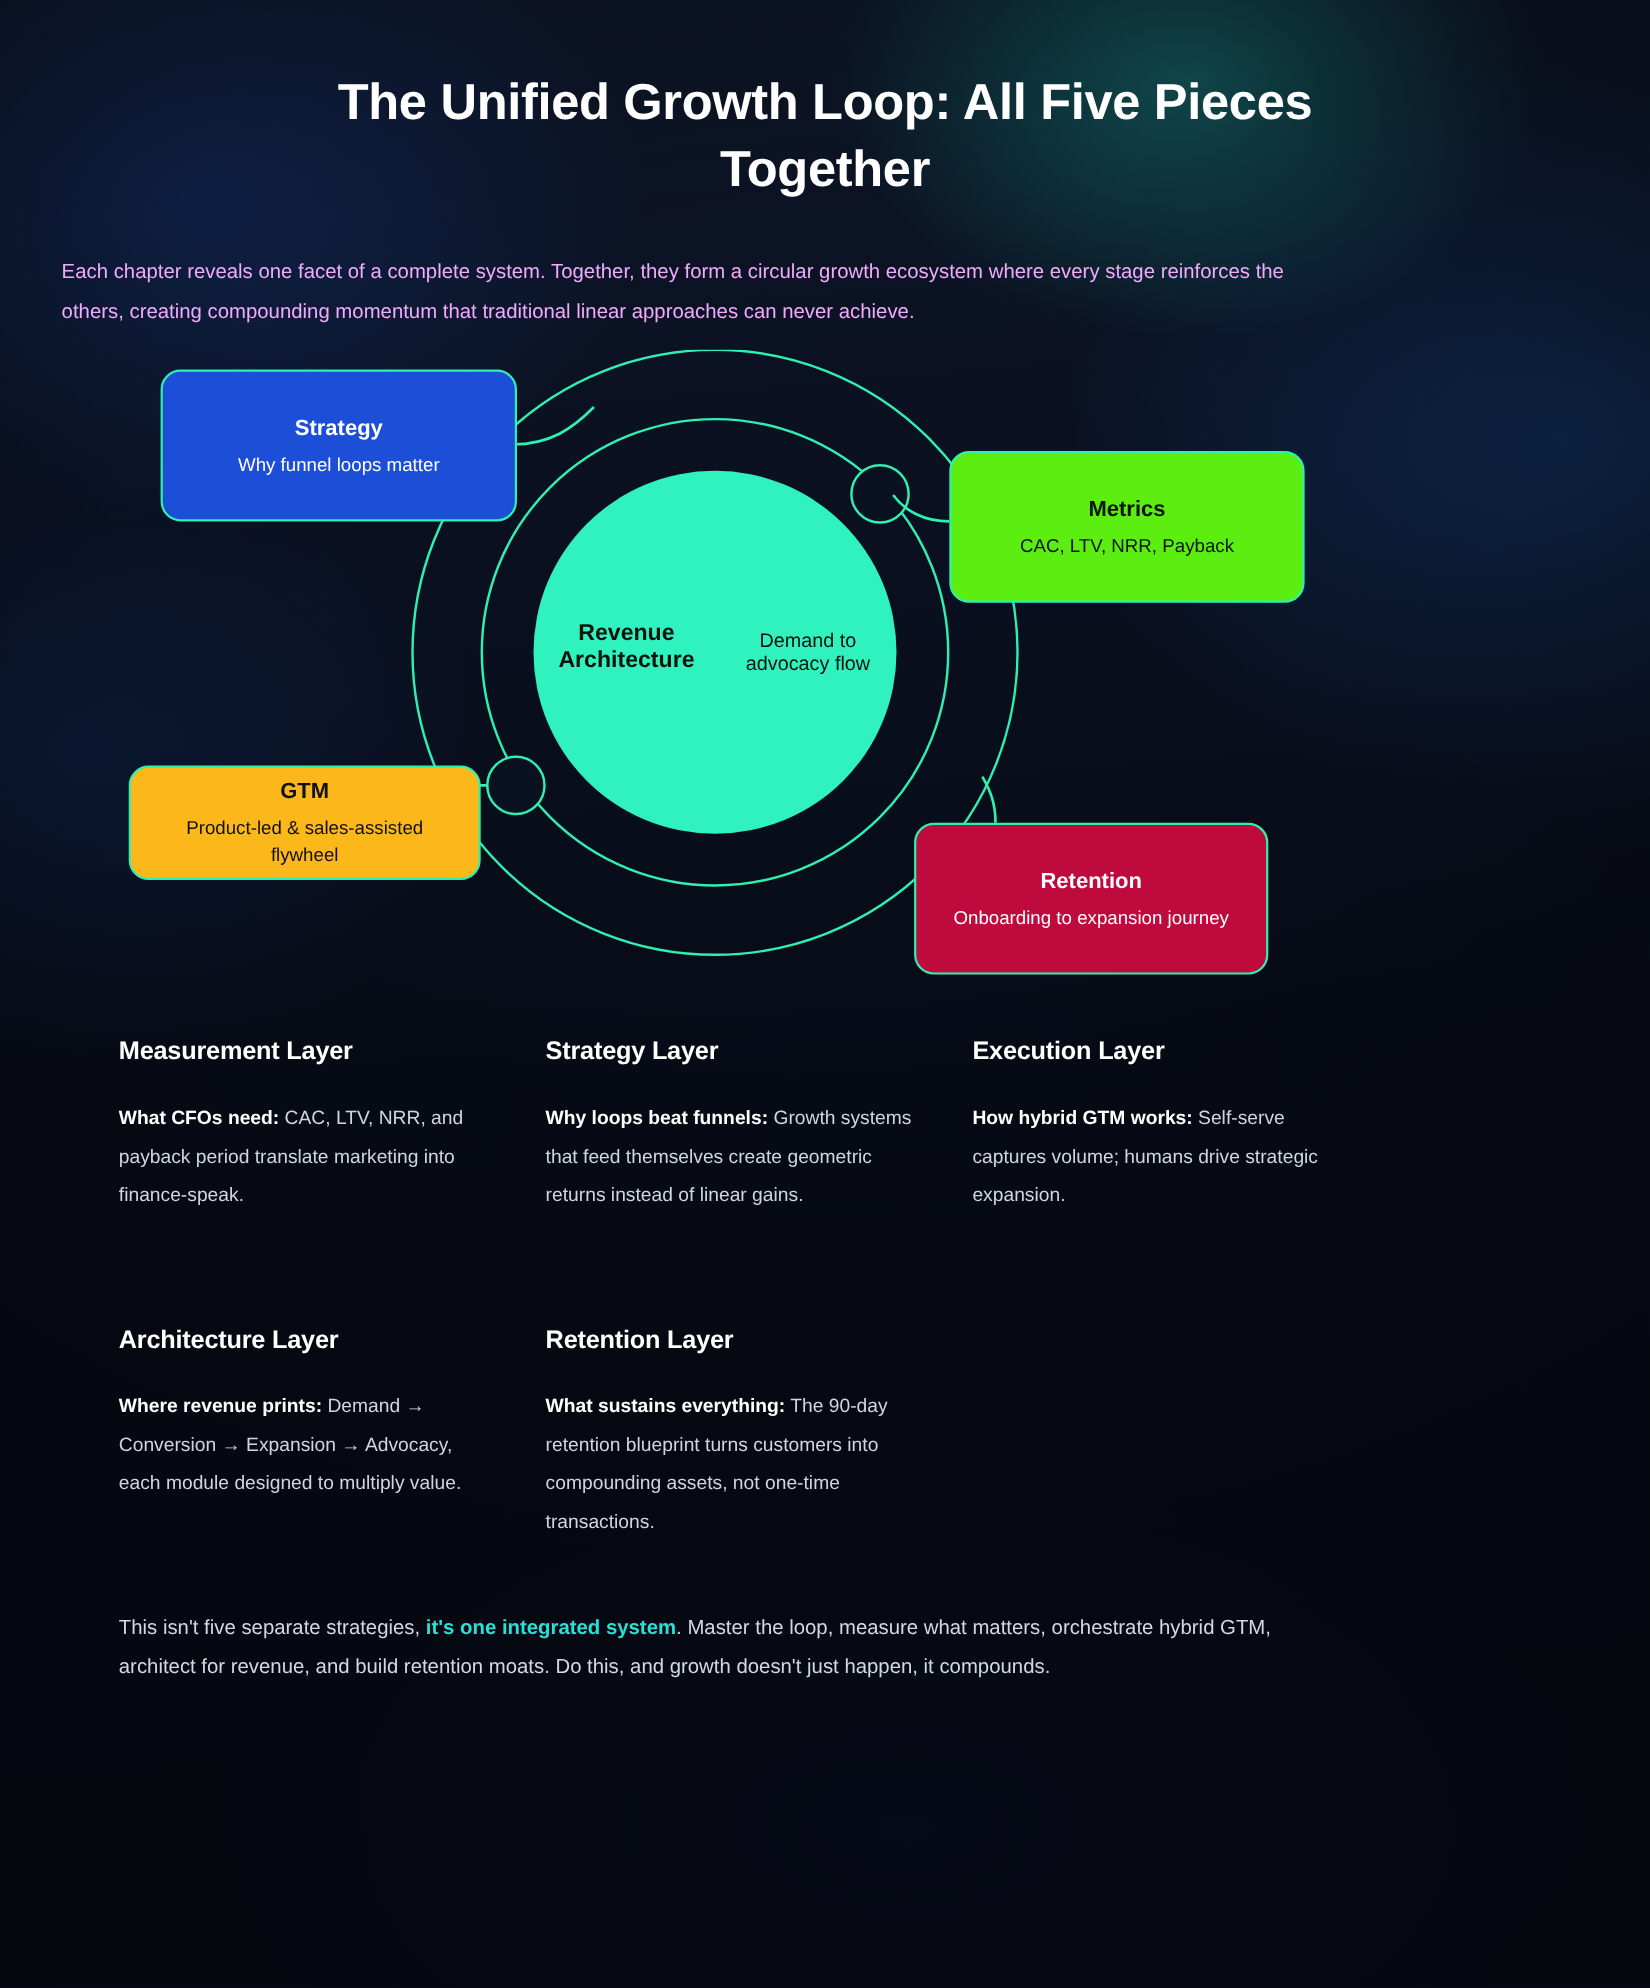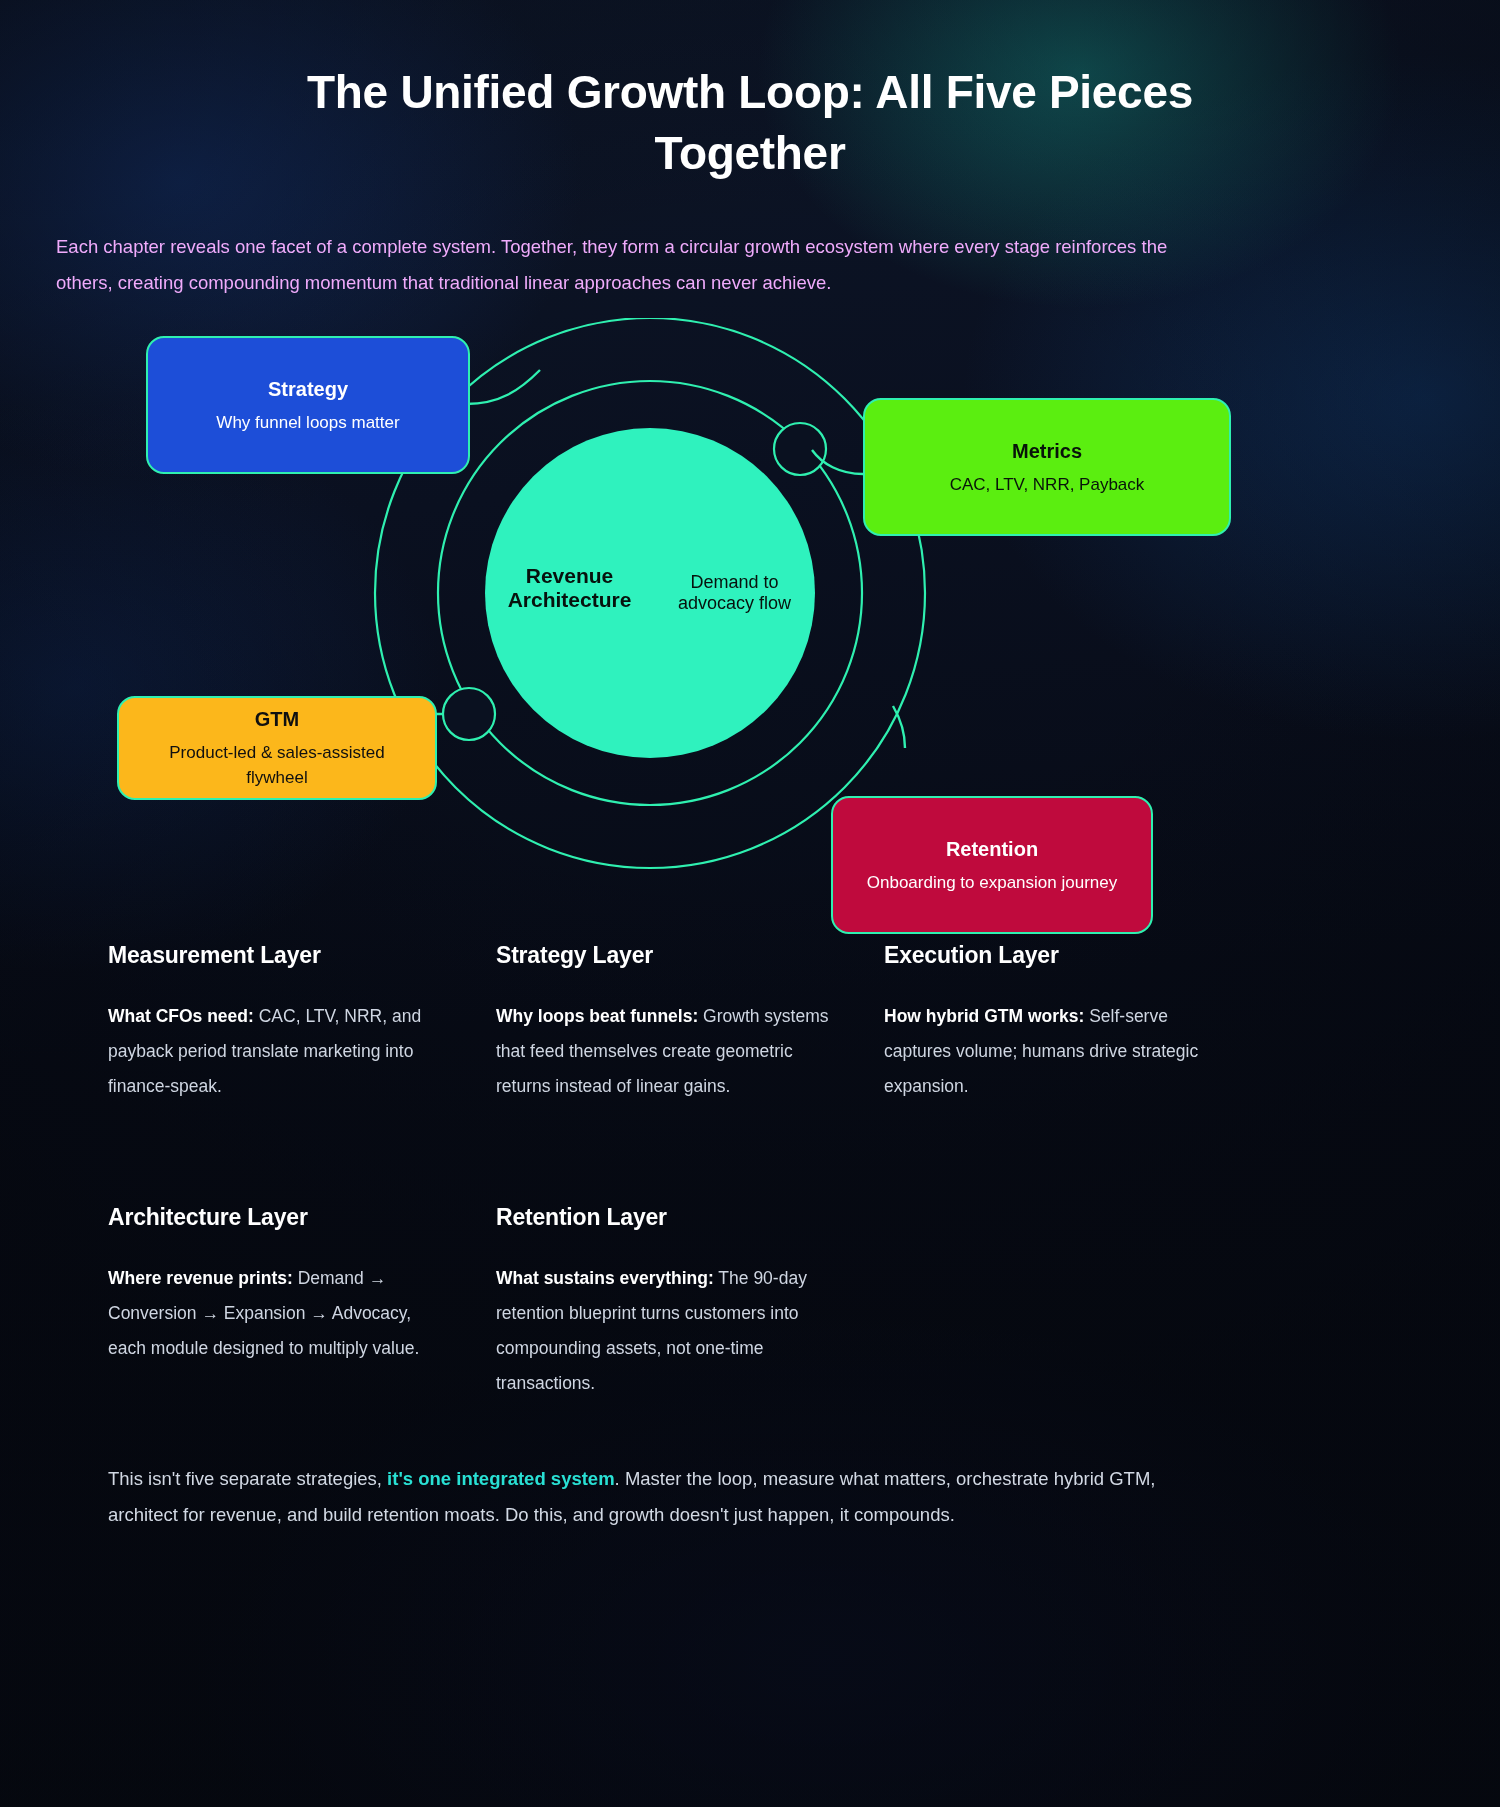--- a/index.html
+++ b/index.html
@@ -89,30 +89,30 @@
     font-size: 17px;
     line-height: 1.45;
     font-weight: normal;
   }
 
   #node-strategy {
     left: 146px; top: 18px; width: 324px; height: 138px;
     background: #1d4ed8; color: #ffffff;
   }
   #node-metrics {
-    left: 863px; top: 80px; width: 368px; height: 138px;
+    left: 863px; top: 92px; width: 323px; height: 138px;
     background: #5bee10; color: #08140a;
   }
   #node-gtm {
     left: 117px; top: 378px; width: 320px; height: 104px;
     background: #fcb71b; color: #101010;
   }
   #node-retention {
     left: 831px; top: 430px; width: 322px; height: 138px;
-    background: #bf0a3d; color: #ffffff; margin-top: 48px;
+    background: #bf0a3d; color: #ffffff;
   }
 
   .center-circle {
     position: absolute;
     left: 485px; top: 110px;
     width: 330px; height: 330px;
     border-radius: 50%;
     background: #2ff2be;
     display: flex;
     flex-direction: row;

